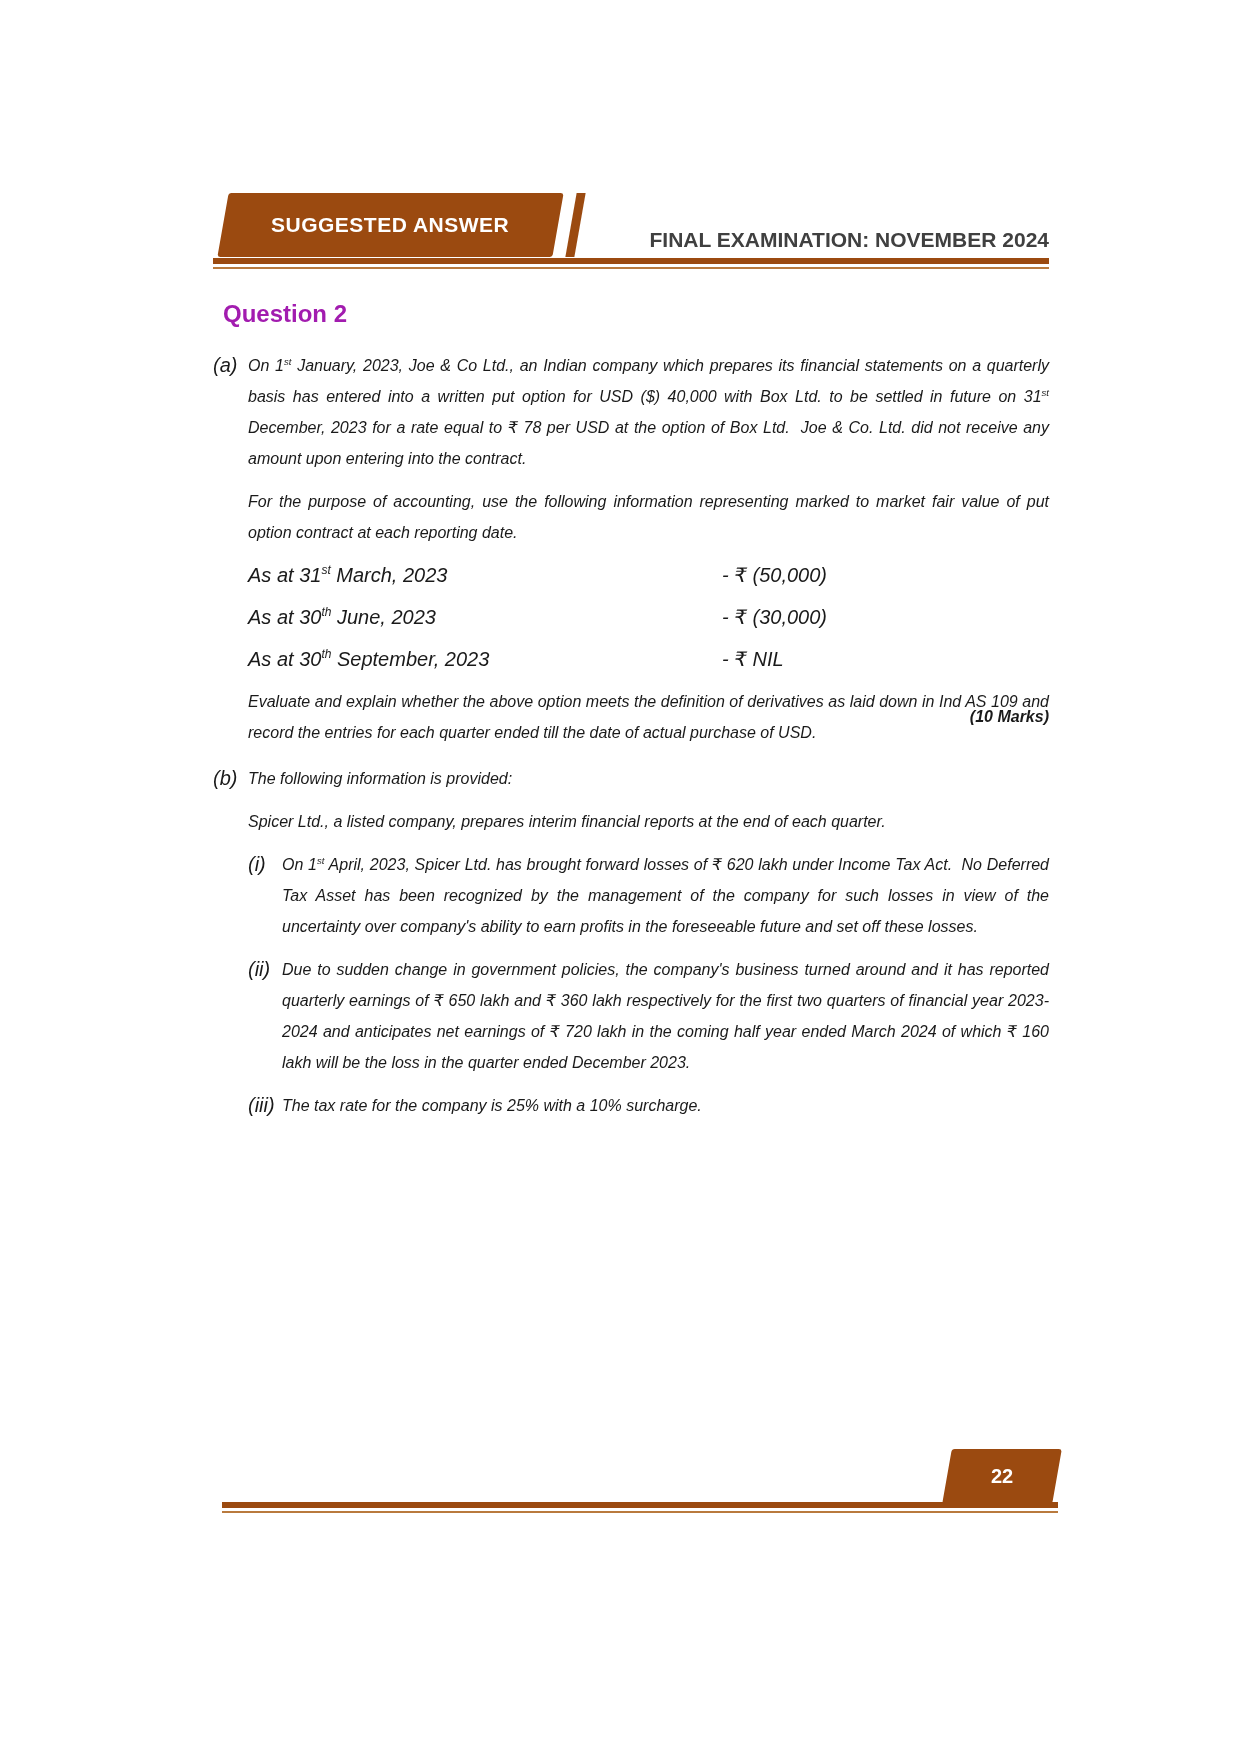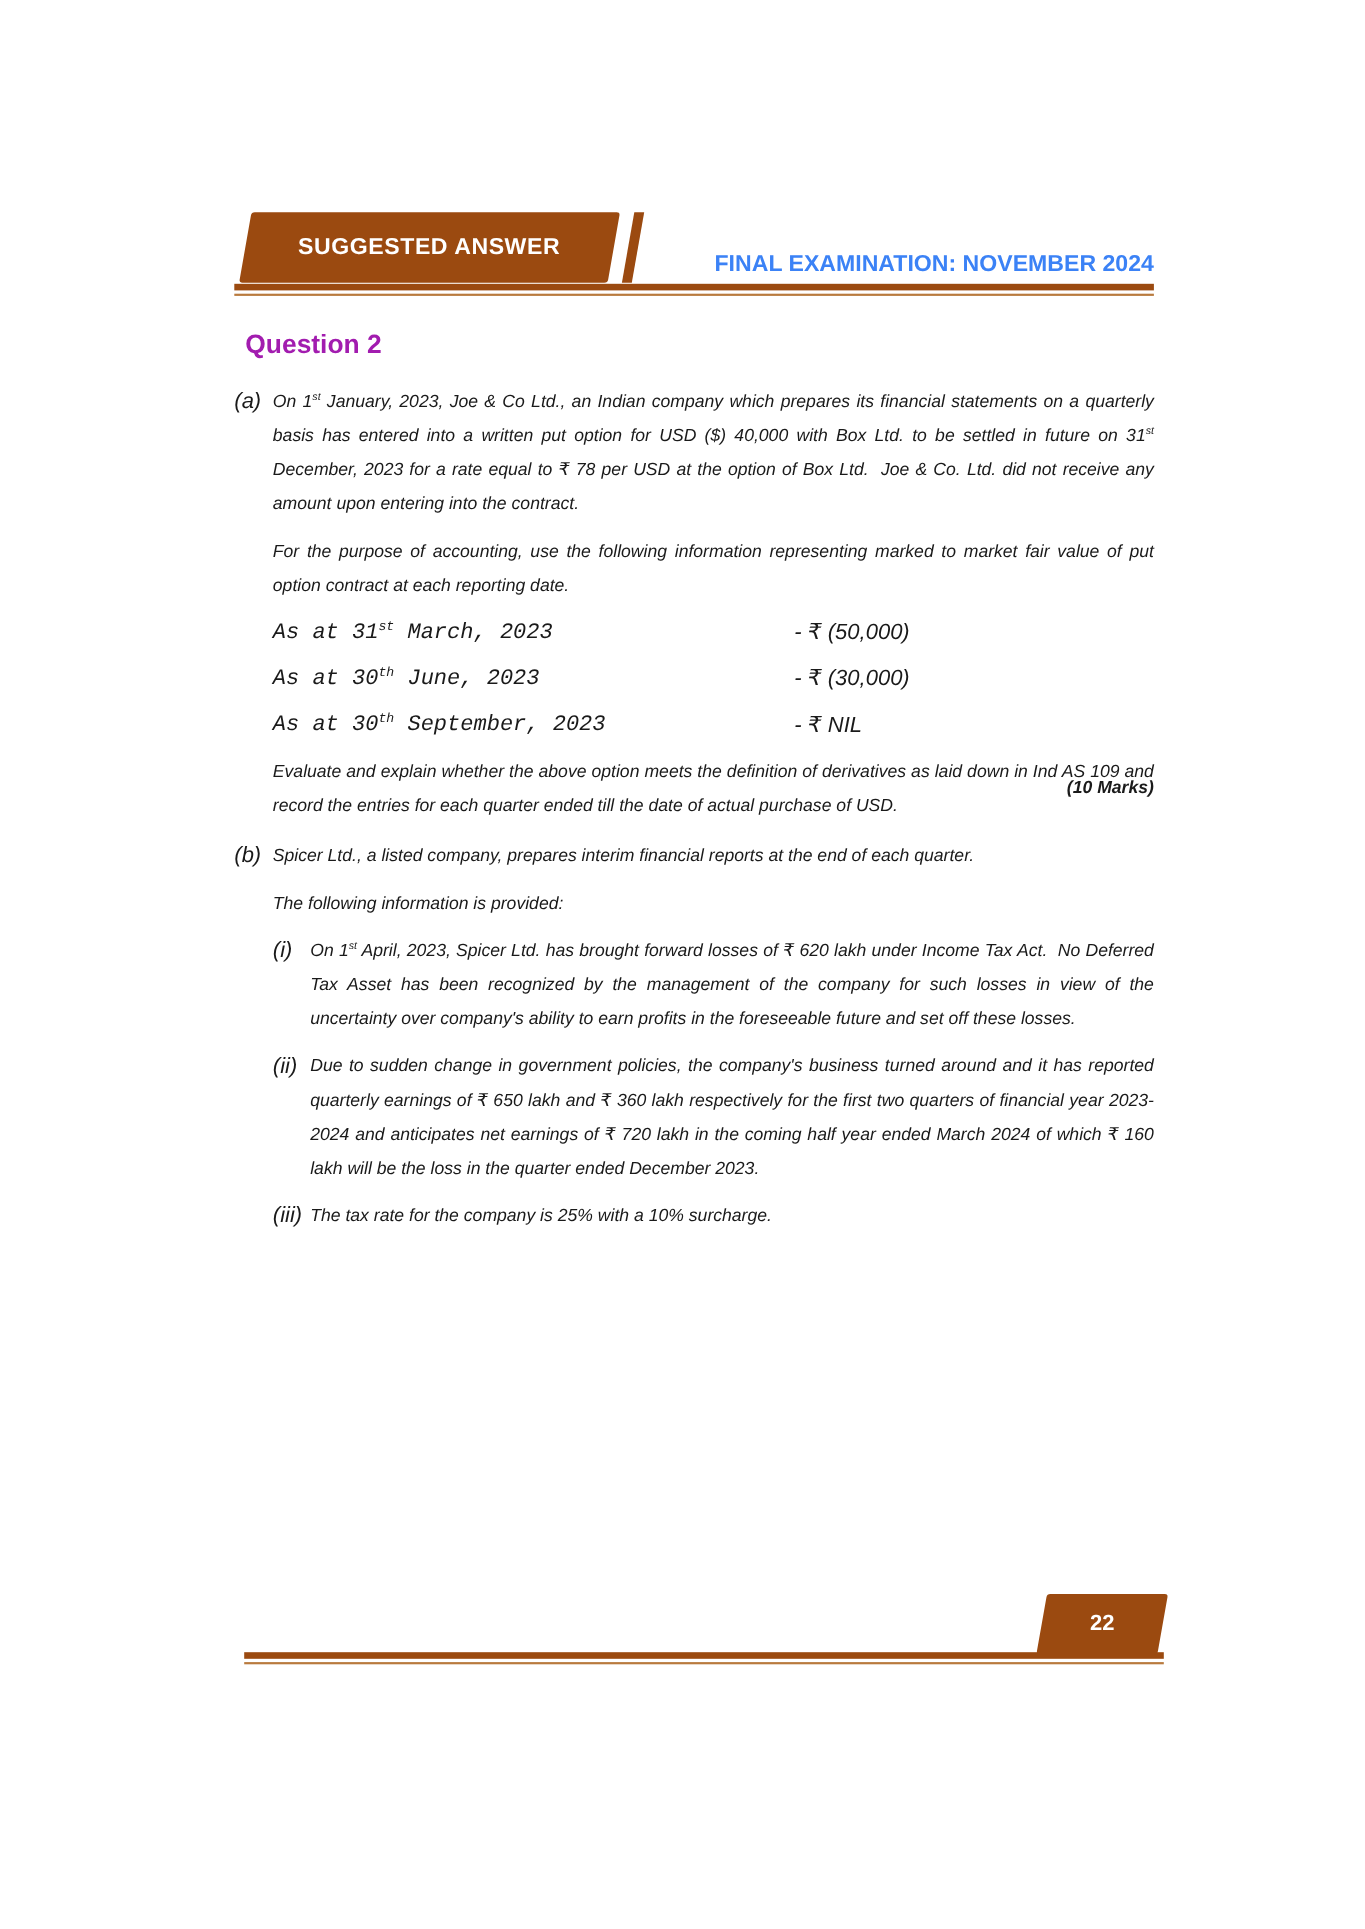--- a/index.html
+++ b/index.html
@@ -23,38 +23,38 @@
     transform:skewX(10deg);
     color:#ffffff;font-weight:700;font-size:21px;letter-spacing:.5px;
     white-space:nowrap;
   }
   .banner-sliver{
     position:absolute;left:571px;top:193px;width:9px;height:64px;
     background:#9b4a10;transform:skewX(-10deg);z-index:2;
   }
   .exam-title{
     position:absolute;top:228px;right:192px;
-    color:#3b82f6;font-weight:700;font-size:21px;white-space:nowrap;
+    color:#404040;font-weight:700;font-size:21px;white-space:nowrap;
   }
   .hrule-thick{position:absolute;left:213px;top:258px;width:836px;height:6px;background:#9b4a10;}
   .hrule-thin{position:absolute;left:213px;top:267px;width:836px;height:2px;background:#b97a3e;}
 
   
   main{position:absolute;left:213px;top:300px;width:836px;}
   h2{font-size:24px;font-weight:700;margin:0 0 22px 10px;color:#a21caf;}
   .para{
     margin:0 0 12px 0;
     font-style:italic;font-size:16px;line-height:31px;
     text-align:justify;
   }
   .qitem{display:flex;align-items:flex-start;}
   .qlabel{flex:0 0 35px;font-style:italic;font-size:20px;line-height:31px;}
   .qbody{flex:1;min-width:0;}
   .fv-row{display:flex;font-style:italic;font-size:20px;line-height:31px;margin:0 0 11px 0;}
-  .fv-label{flex:0 0 474px;font-family:Liberation Mono, monospace;}
+  .fv-label{flex:0 0 474px;}
   .fv-value{flex:1;white-space:nowrap;}
   .req{position:relative;}
   .marks{position:absolute;right:0;bottom:16px;font-weight:700;font-style:italic;}
   .sub{display:flex;align-items:flex-start;margin:0 0 12px 0;}
   .sub-label{flex:0 0 34px;font-style:italic;font-size:20px;line-height:31px;}
   .sub-body{flex:1;min-width:0;}
   .sub-body .para{margin-bottom:0;}
   .part-b{margin-top:3px;}
   sup{font-size:0.6em;line-height:0;vertical-align:super;}
 
@@ -108,22 +108,22 @@
         <p class="para req">
           <span>Evaluate and explain whether the above option meets the definition of derivatives as laid down in Ind AS 109 and record the entries for each quarter ended till the date of actual purchase of USD.</span>
           <span class="marks">(10 Marks)</span>
         </p>
       </div>
     </section>
 
     <section class="qitem part-b">
       <span class="qlabel">(b)</span>
       <div class="qbody">
+        <p class="para">The following information is provided:</p>
         <p class="para">Spicer Ltd., a listed company, prepares interim financial reports at the end of each quarter.</p>
-        <p class="para">The following information is provided:</p>
 
         <div class="sub">
           <span class="sub-label">(i)</span>
           <div class="sub-body">
             <p class="para"><span>On 1</span><sup>st</sup><span> April, 2023, Spicer Ltd. has brought forward losses of ₹ 620 lakh under Income Tax Act.&nbsp; No Deferred Tax Asset has been recognized by the management of the company for such losses in view of the uncertainty over company's ability to earn profits in the foreseeable future and set off these losses.</span></p>
           </div>
         </div>
 
         <div class="sub">
           <span class="sub-label">(ii)</span>

